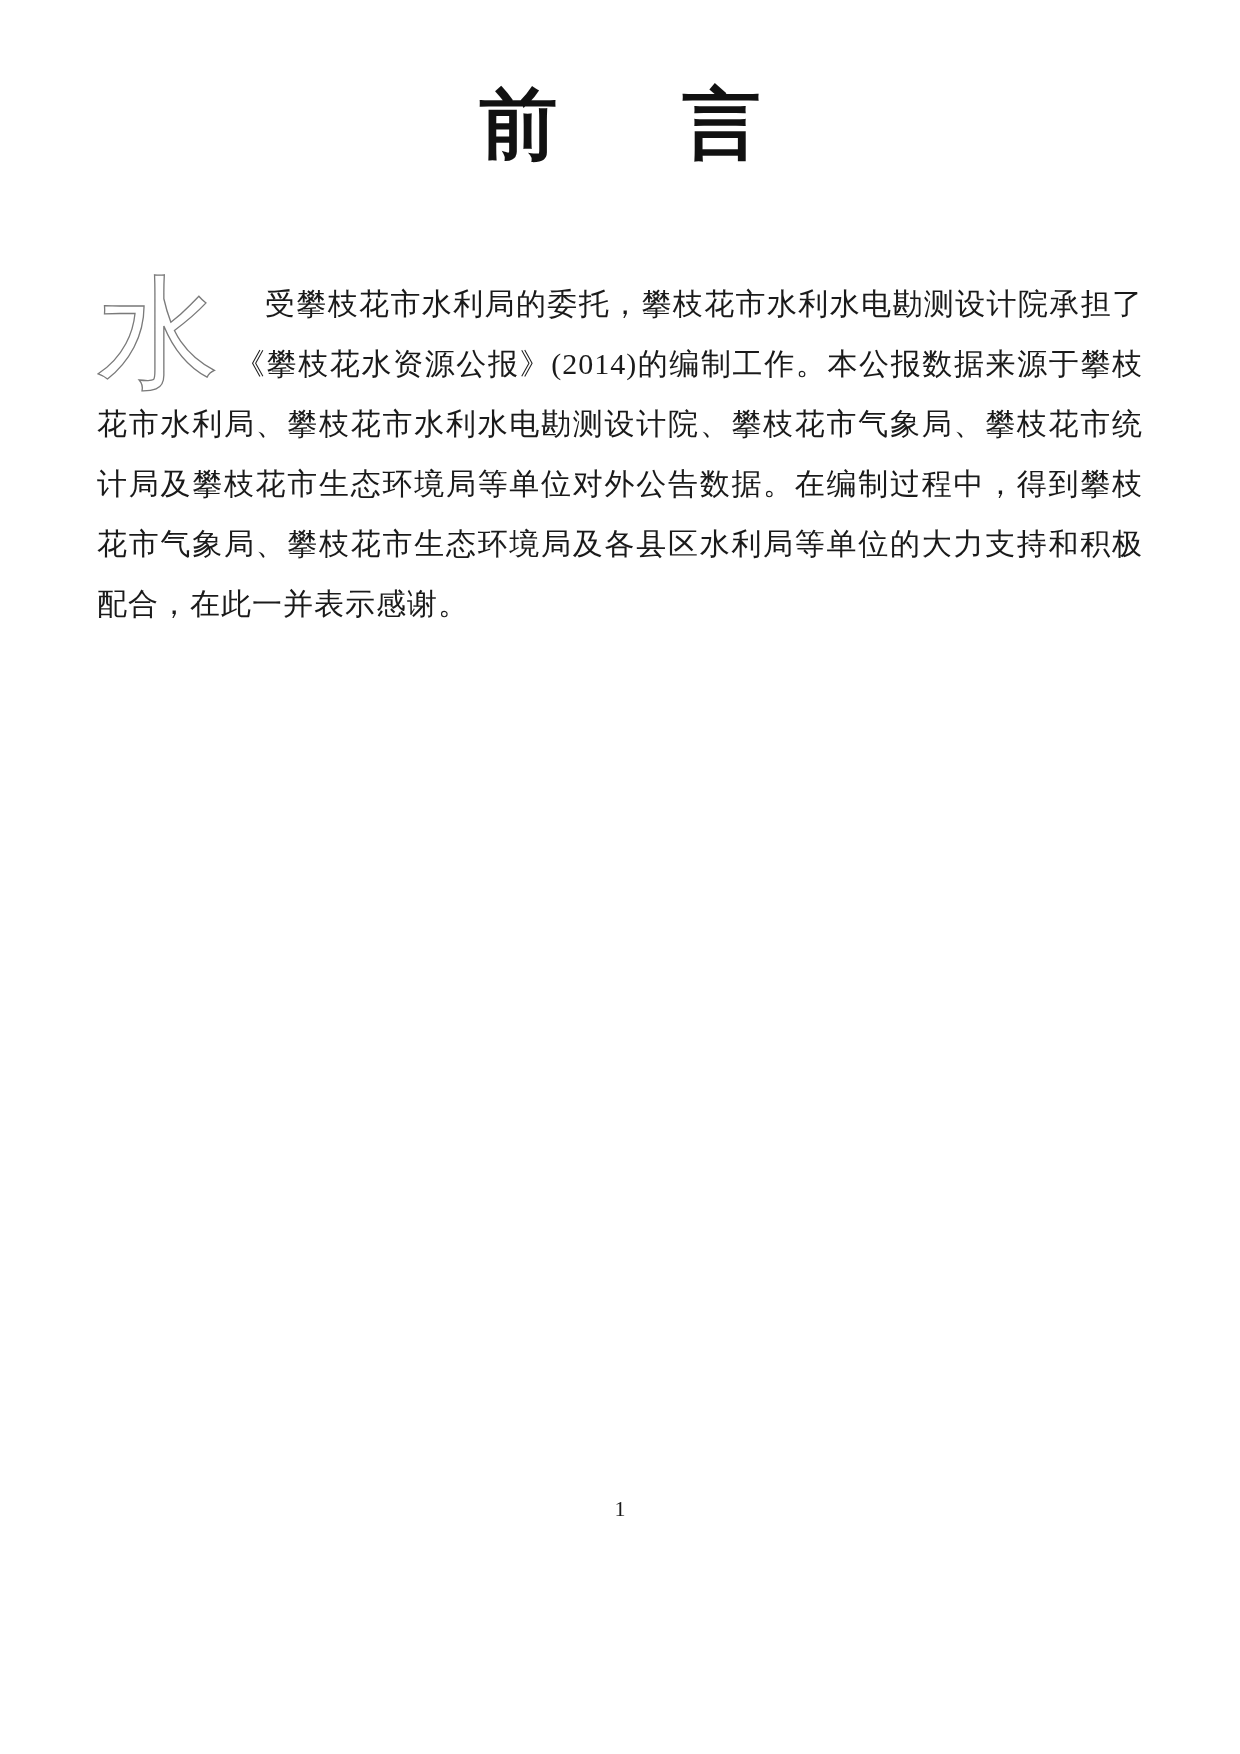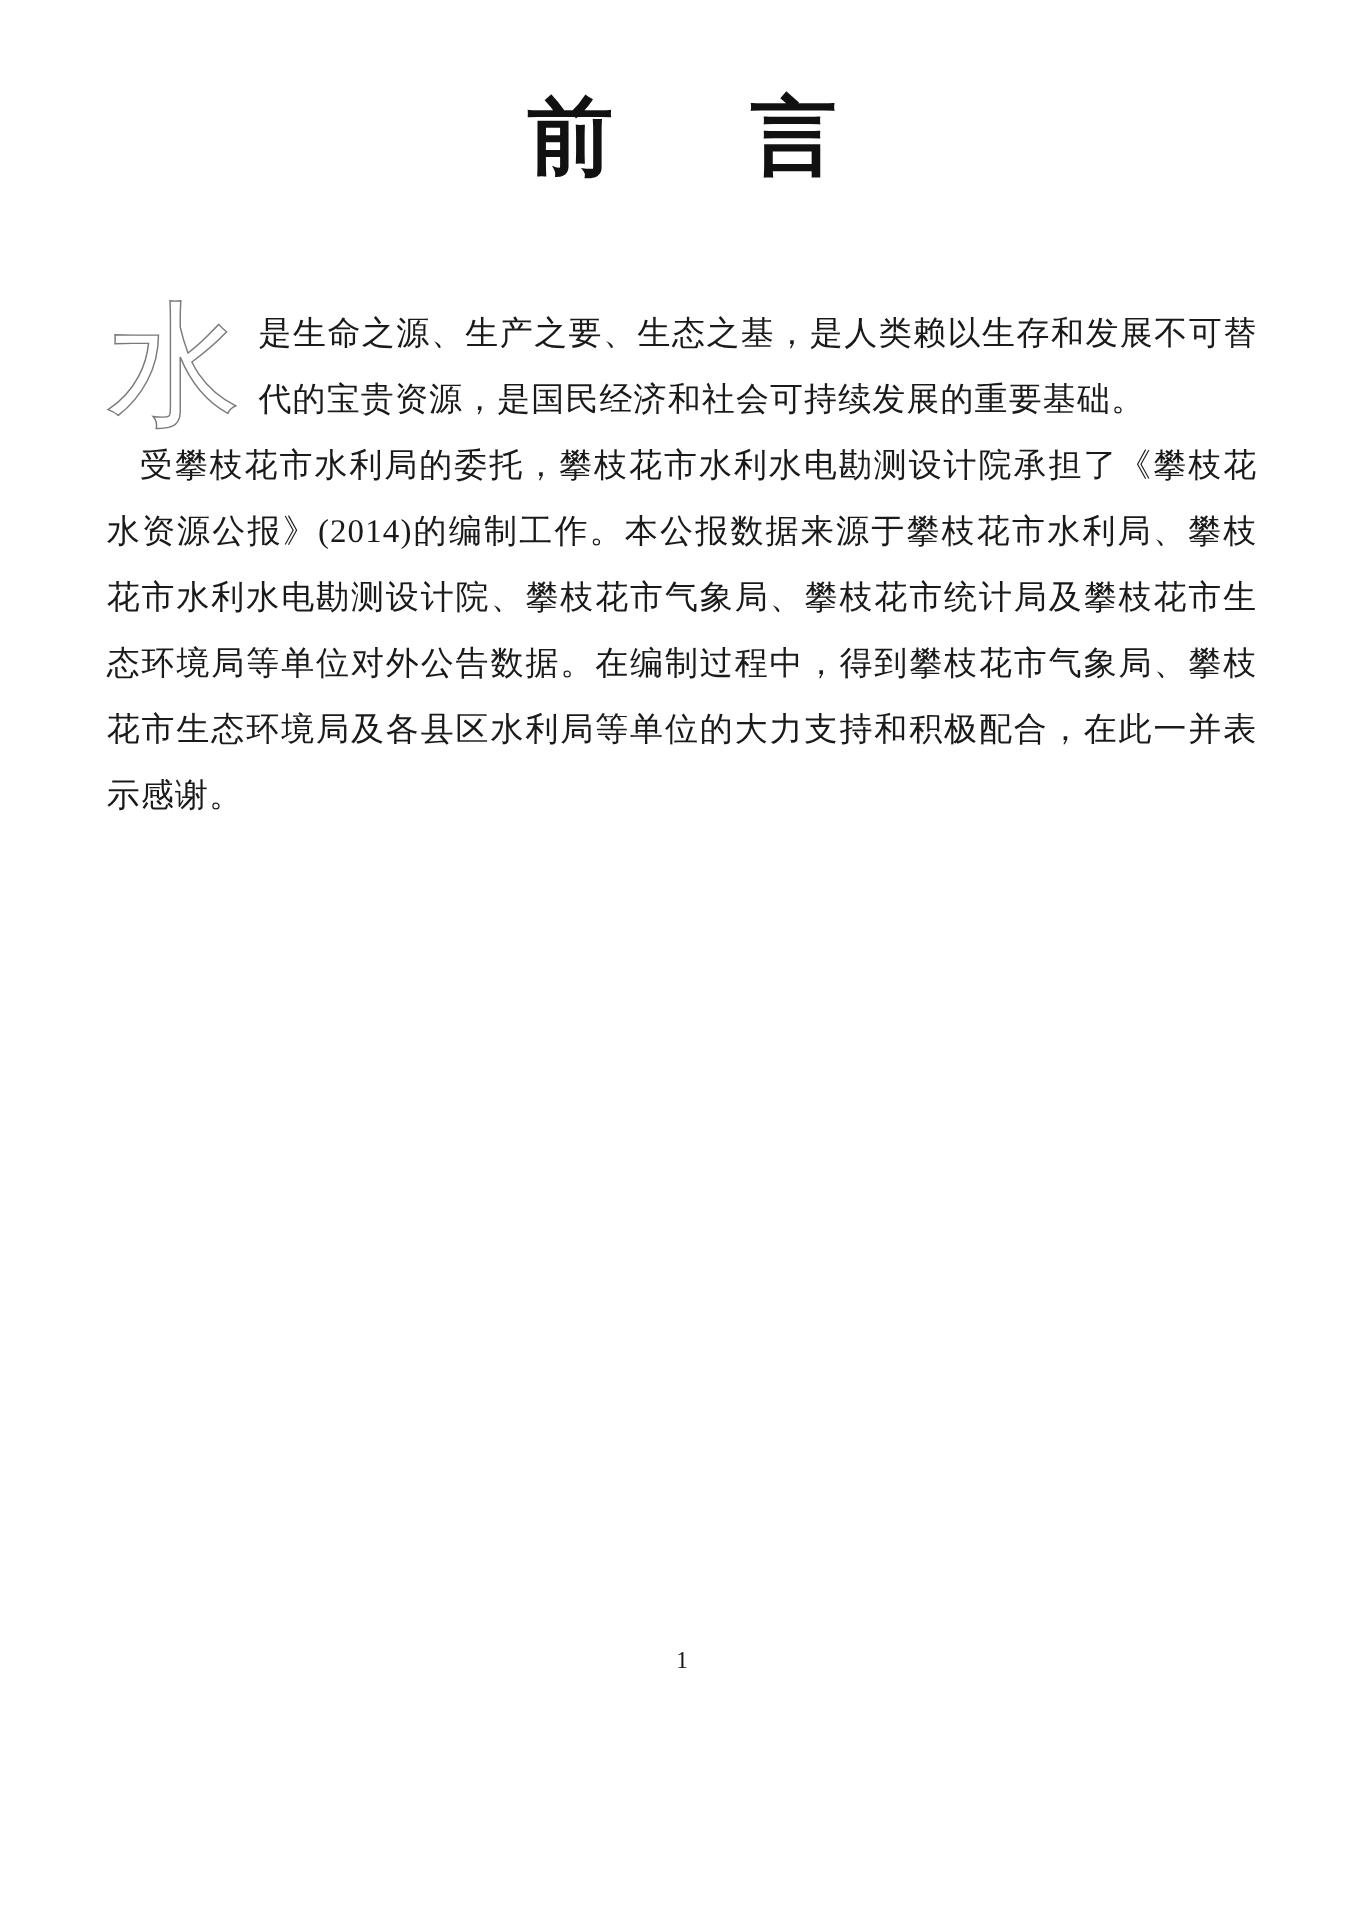--- a/index.html
+++ b/index.html
@@ -72,21 +72,20 @@
 
   <h1 class="doc-title">
     <span>前</span>
     <span>言</span>
   </h1>
 
   <div class="doc-body">
 
     <p class="para">
       <span class="dropcap">水</span>
-      <span>是生命之源、生产之要、生态之基，是人类赖以生存和发展不可替代的宝贵资源，是国民经济和社会可持续发展的重要基础。</span>
     </p>
 
 
 
     <p class="para indent">受攀枝花市水利局的委托，攀枝花市水利水电勘测设计院承担了《攀枝花水资源公报》(2014)的编制工作。本公报数据来源于攀枝花市水利局、攀枝花市水利水电勘测设计院、攀枝花市气象局、攀枝花市统计局及攀枝花市生态环境局等单位对外公告数据。在编制过程中，得到攀枝花市气象局、攀枝花市生态环境局及各县区水利局等单位的大力支持和积极配合，在此一并表示感谢。</p>
 
   </div>
 
   <div class="page-footer">1</div>
 

